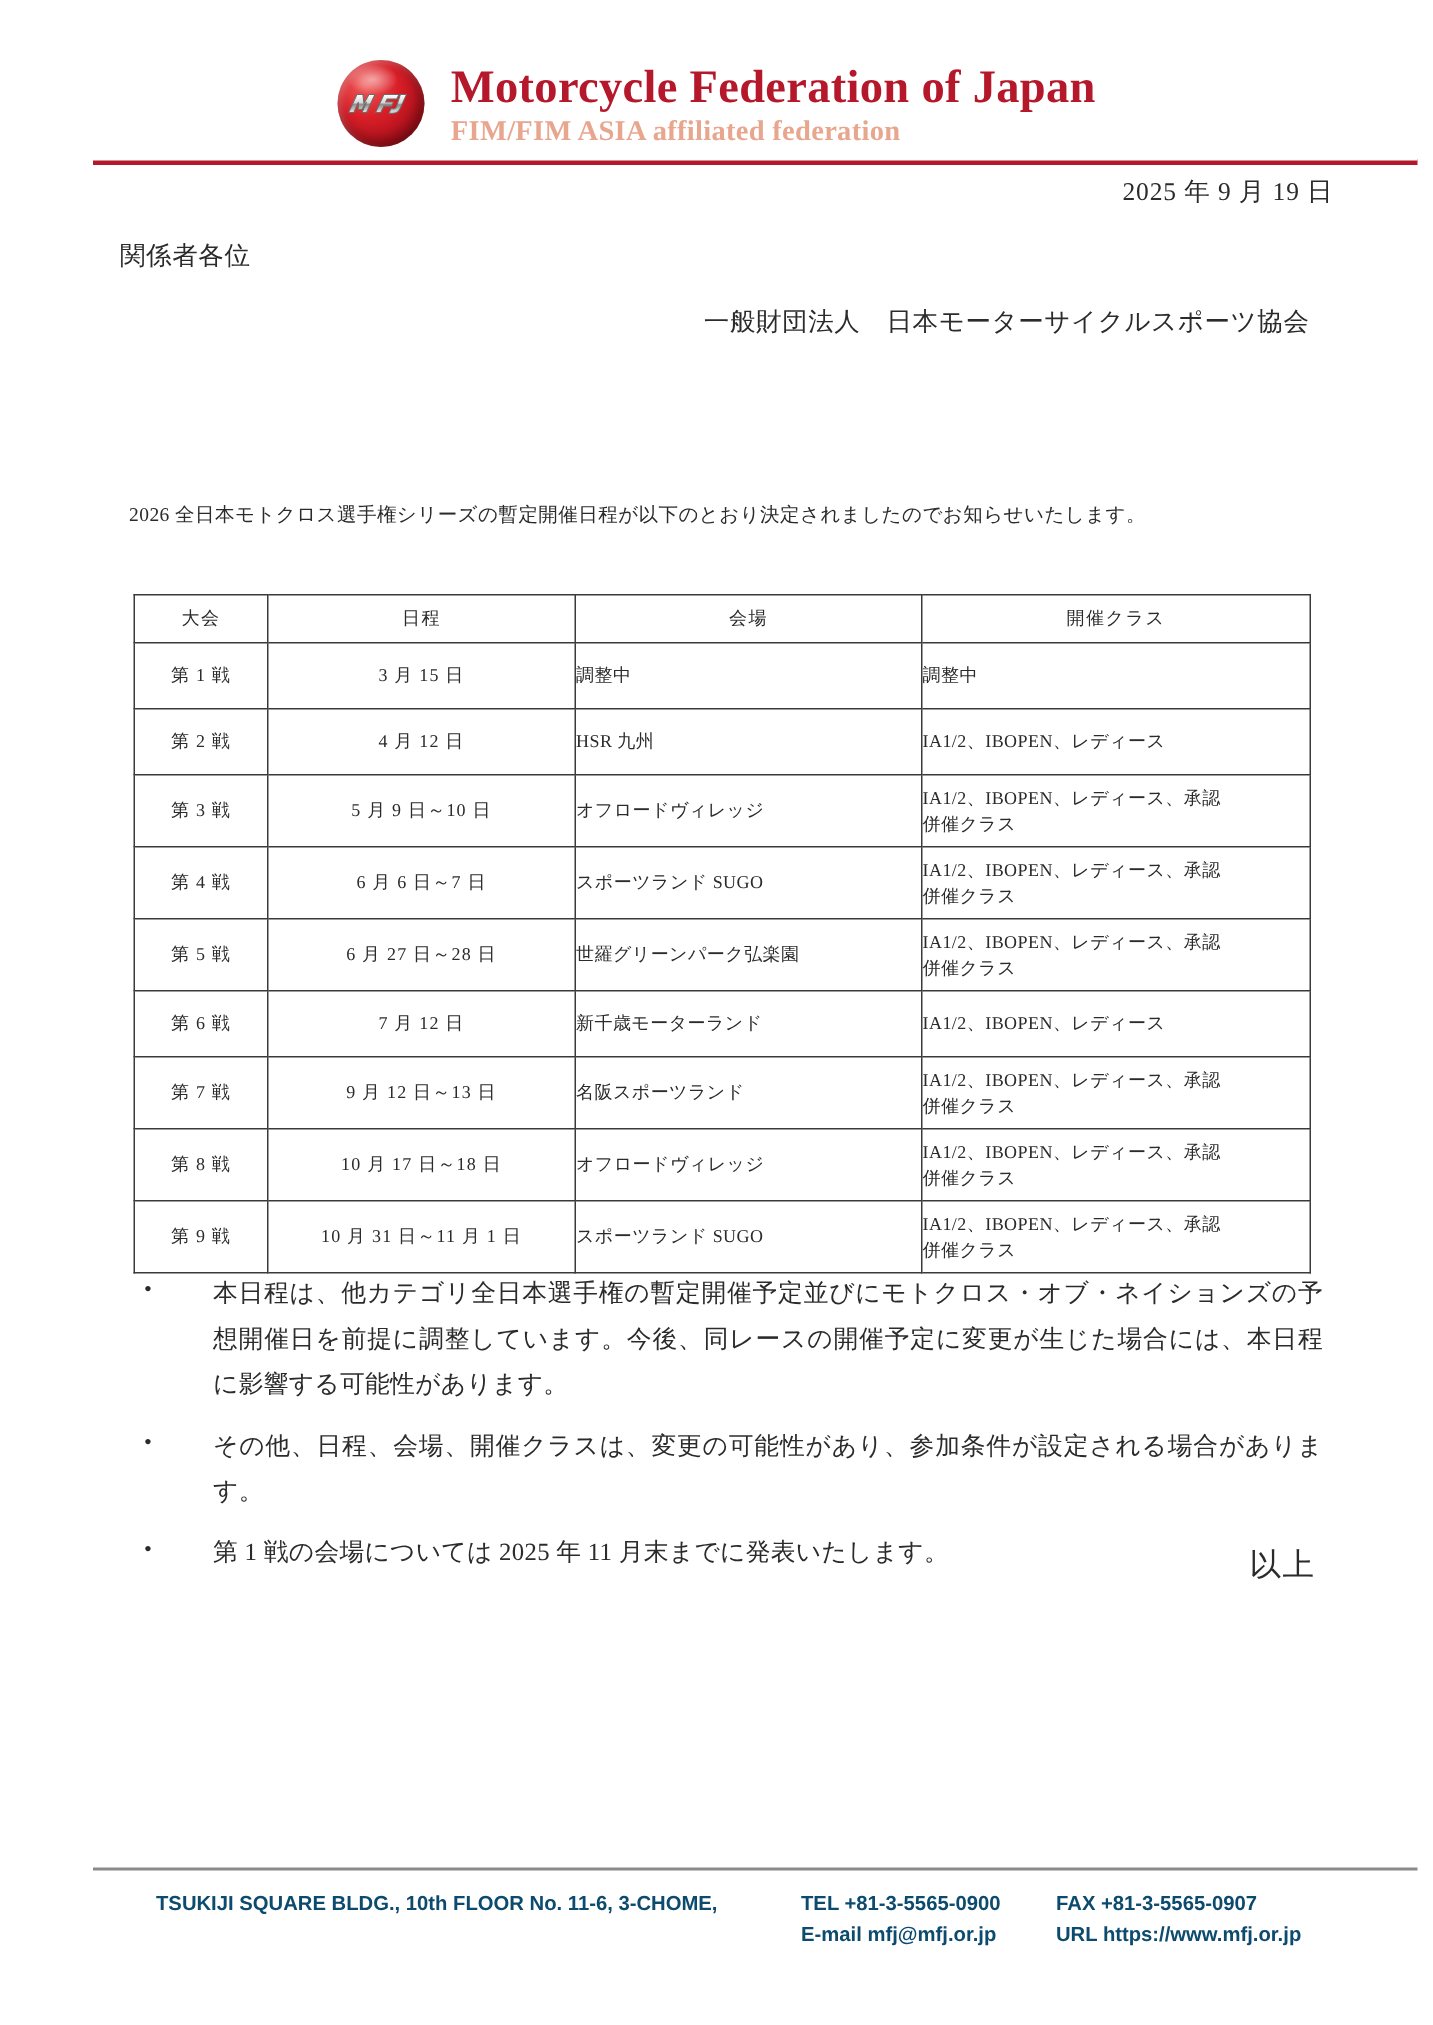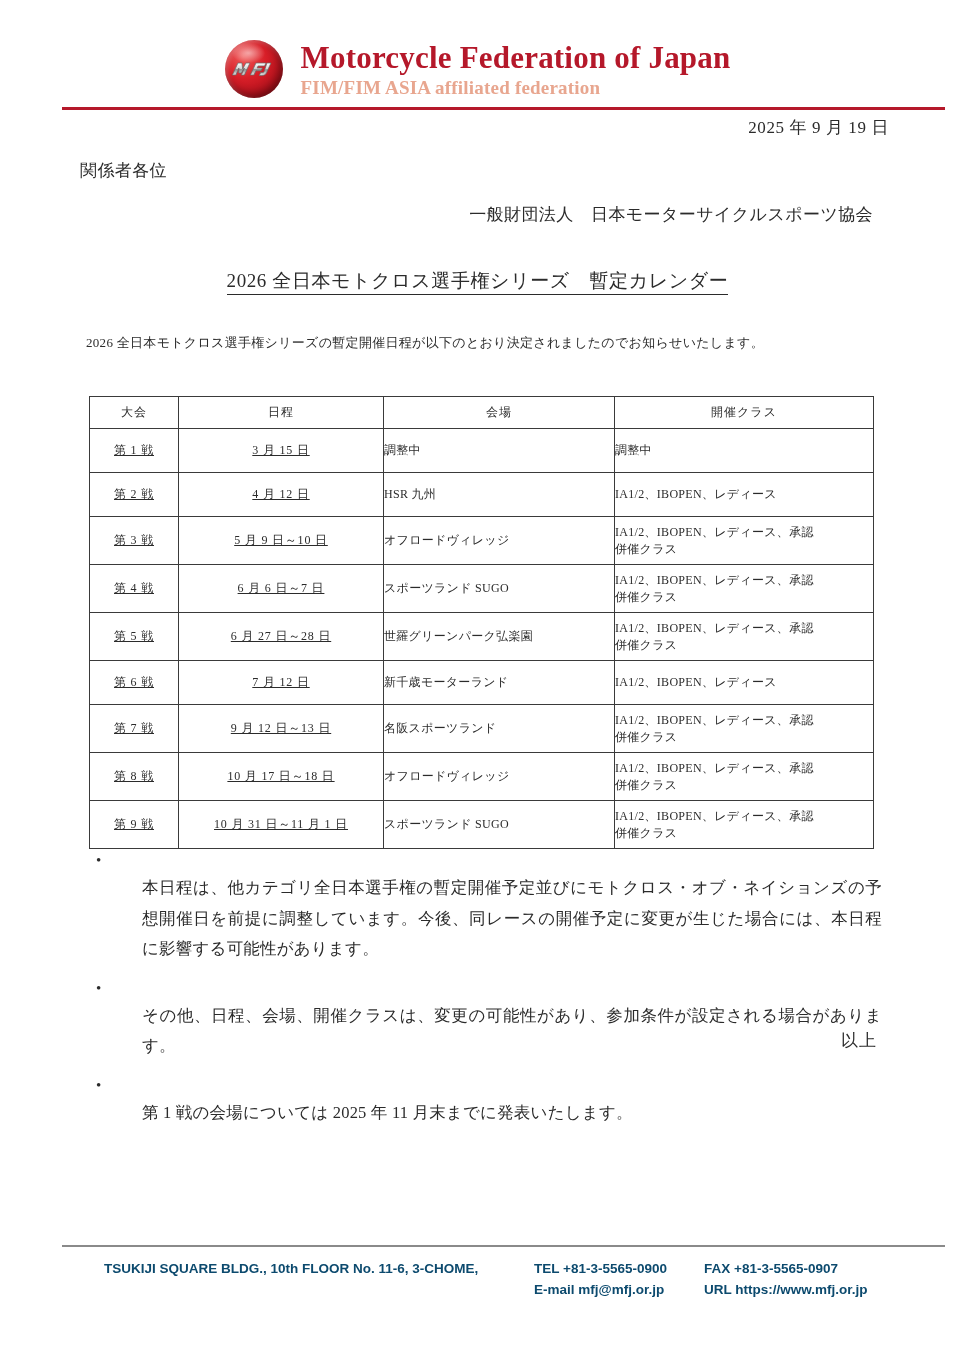--- a/index.html
+++ b/index.html
@@ -178,21 +178,20 @@
     font-weight: normal;
   }
   table.schedule thead th {
     text-align: center;
     height: 31px;
     letter-spacing: 1px;
   }
   td.round, td.date {
     text-align: center;
     letter-spacing: 0.8px;
-    text-decoration: underline;
   }
   td.venue, td.klass {
     text-align: left;
     padding-left: 9px;
     letter-spacing: 0.3px;
   }
   tbody tr { height: 44px; }
   tbody tr.tall { height: 48px; }
   td.klass .line2 { display: block; }
 
@@ -215,28 +214,27 @@
     text-align: left;
     padding-left: 4px;
     font-size: 15px;
     line-height: 1.85;
   }
   .note .note-text {
     flex: 1 1 auto;
     line-height: 1.85;
     letter-spacing: 0.2px;
     text-align: justify;
-    margin-top: 26px;
   }
 
   .closing {
     position: absolute;
     right: 78px;
     top: 1029px;
-    font-size: 17px;
+    font-size: 21px;
     letter-spacing: 1px;
   }
 
   
   .footer-rule {
     position: absolute;
     left: 62px;
     top: 1245px;
     width: 883px;
     height: 2px;
@@ -292,23 +290,20 @@
         <div class="brand-sub">FIM/FIM ASIA affiliated federation</div>
       </div>
     </div>
   </div>
   <div class="header-rule"></div>
 
   <div class="doc-date">2025 年 9 月 19 日</div>
   <div class="addressee">関係者各位</div>
   <div class="issuer">一般財団法人　日本モーターサイクルスポーツ協会</div>
 
-  <div class="doc-title">
-    <span>2026 全日本モトクロス選手権シリーズ　暫定カレンダー</span>
-  </div>
 
   <div class="intro">2026 全日本モトクロス選手権シリーズの暫定開催日程が以下のとおり決定されましたのでお知らせいたします。</div>
 
   <div class="schedule-wrap">
     <table class="schedule">
       <colgroup>
         <col class="c-round">
           <col class="c-date">
           <col class="c-venue">
           <col class="c-class">

